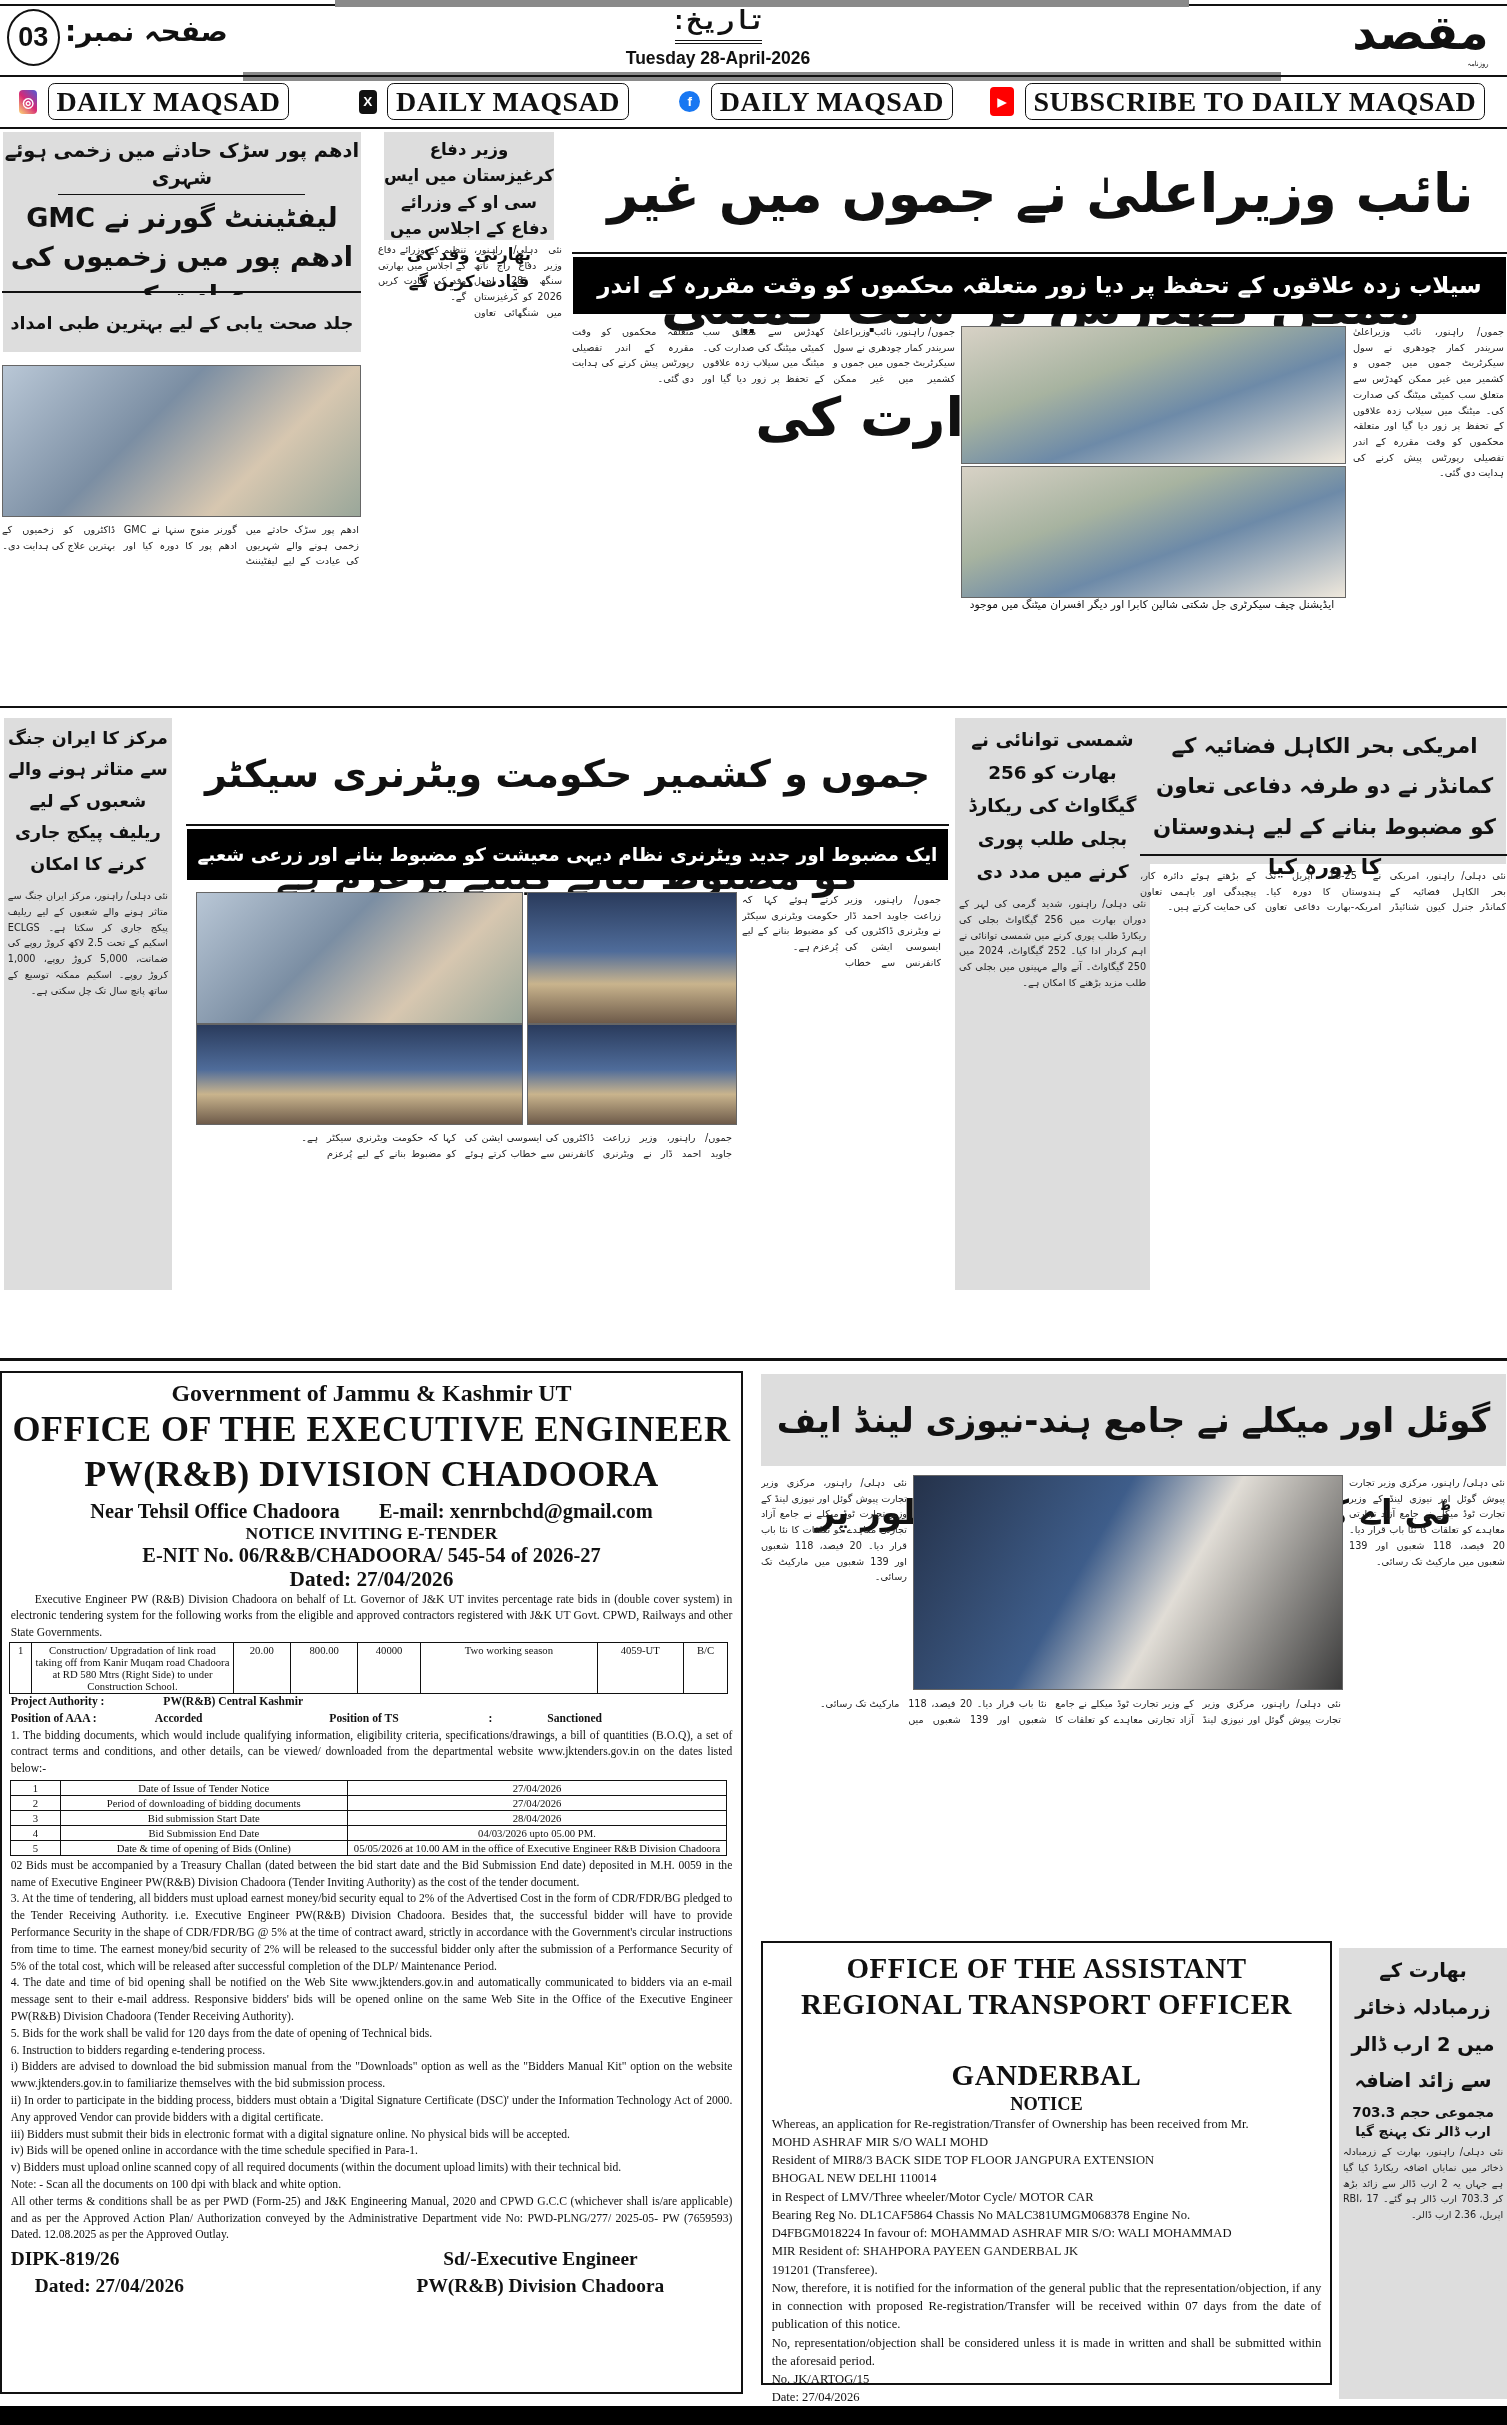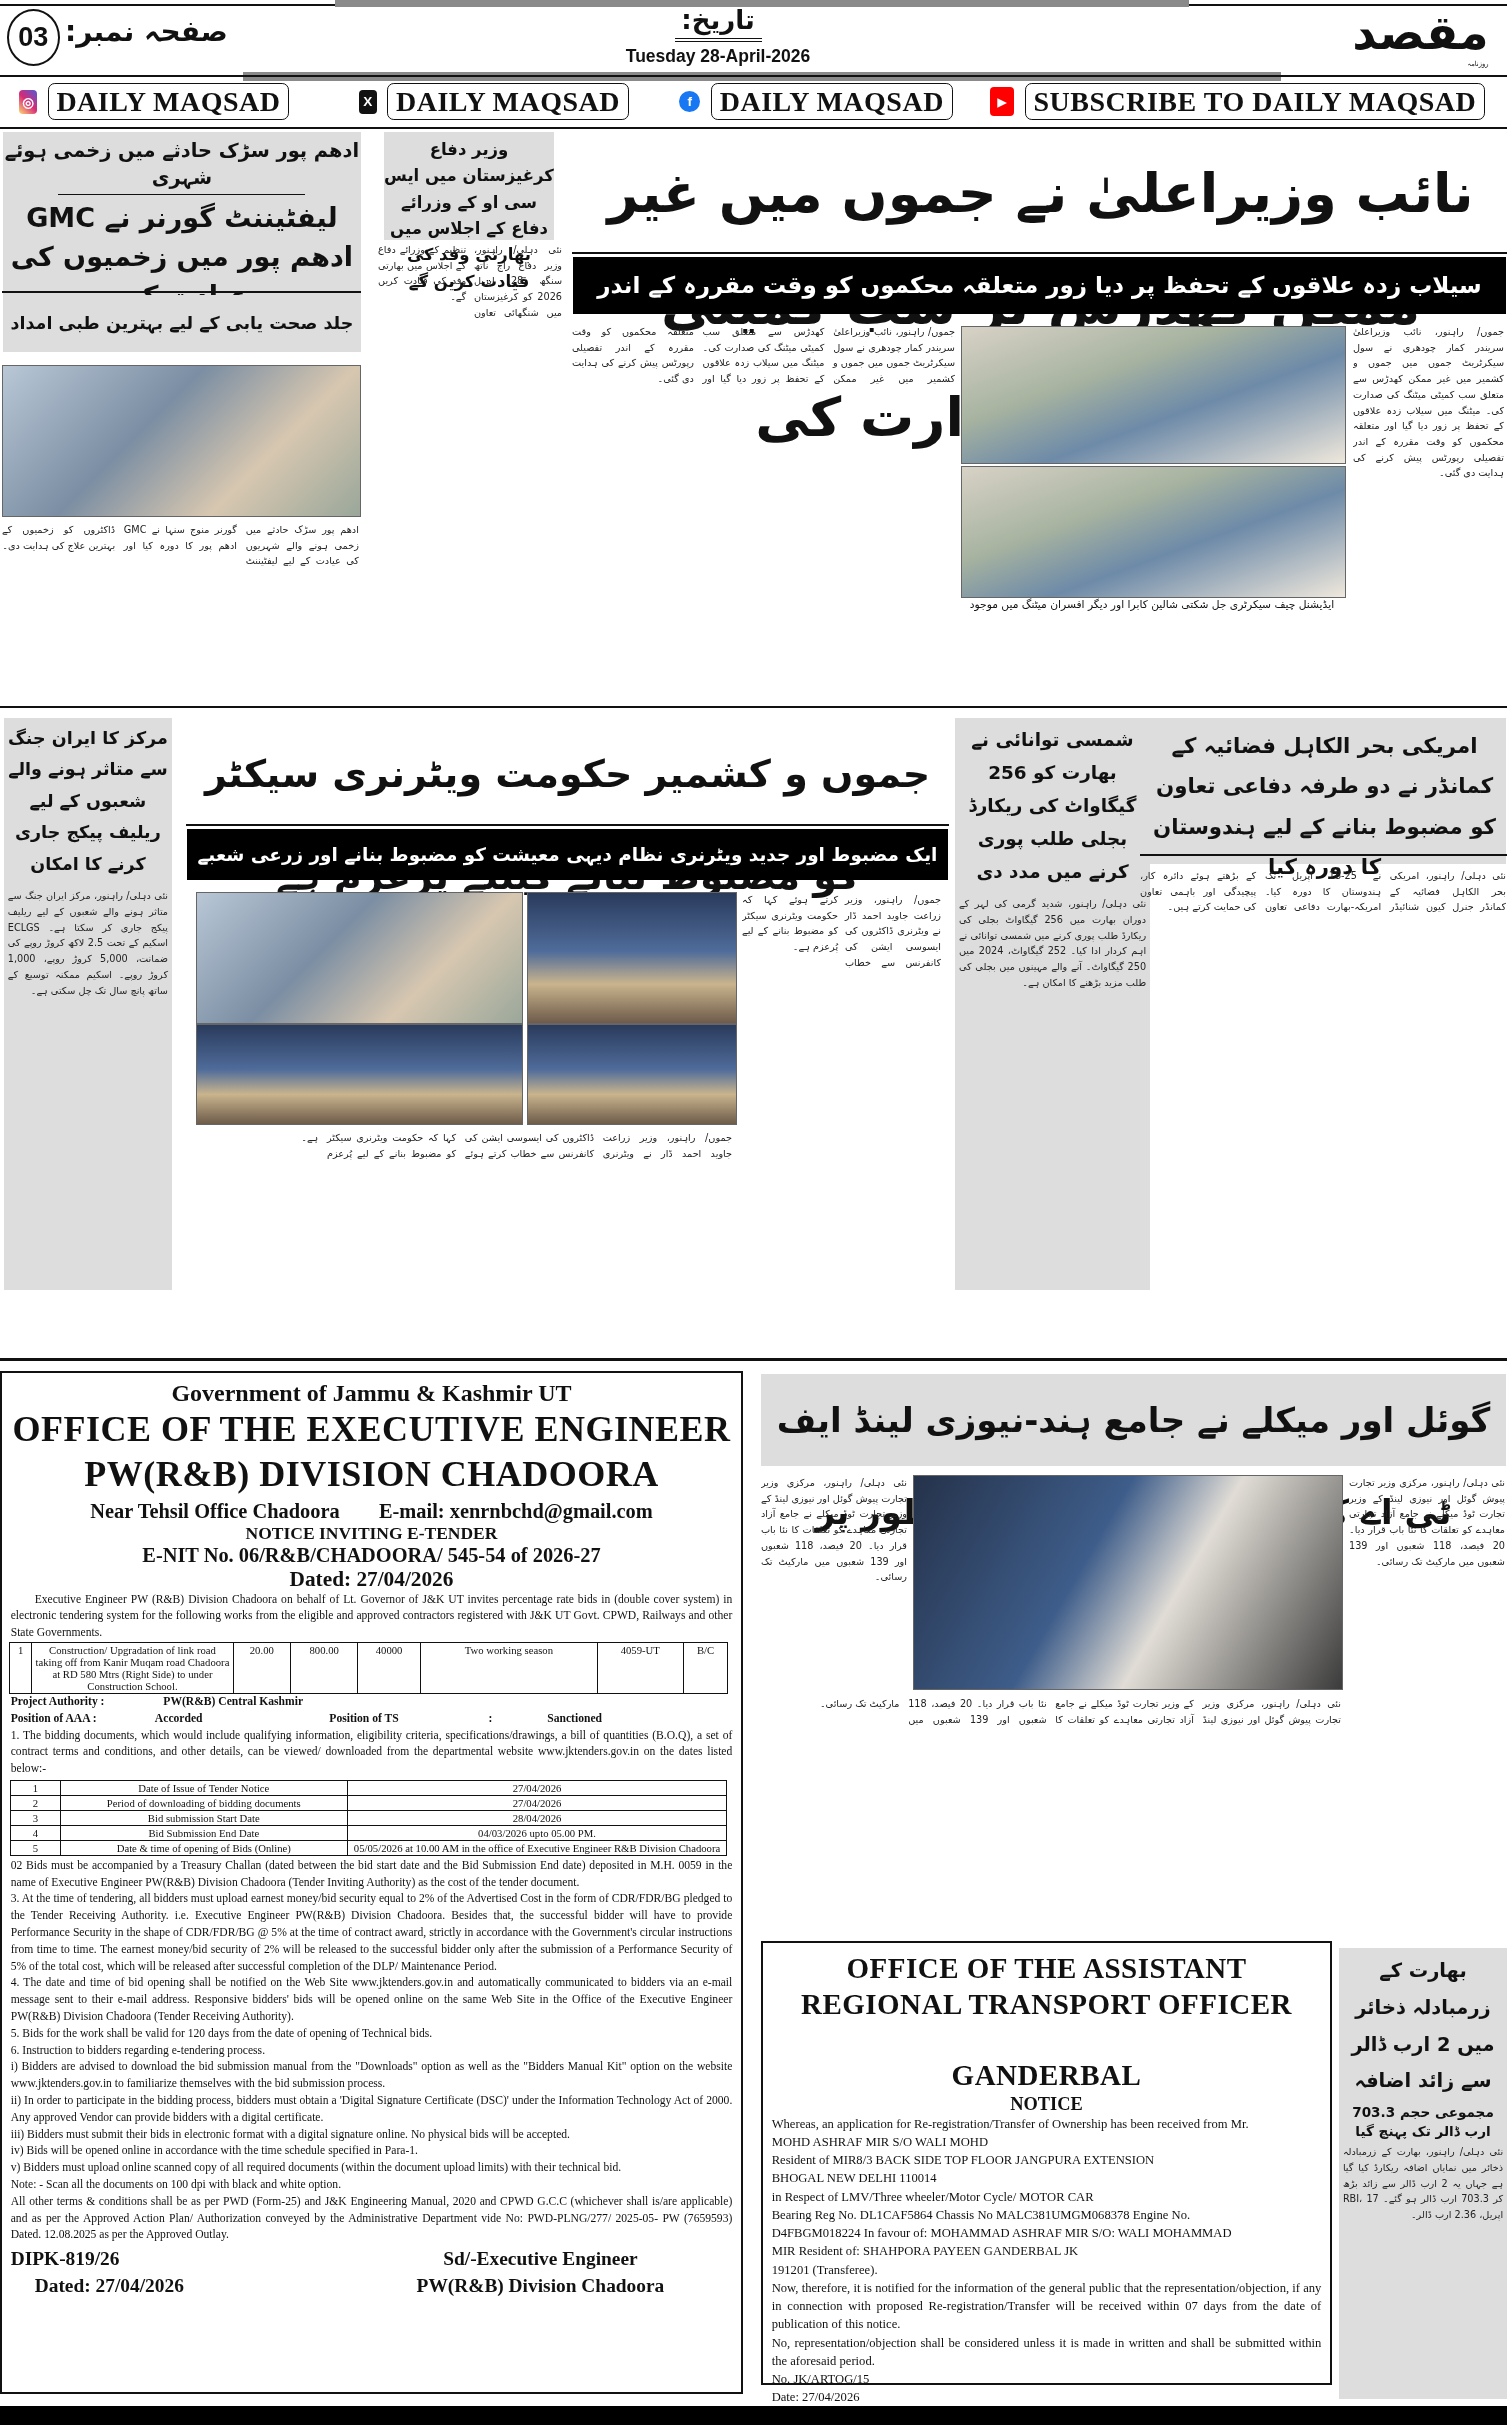--- a/index.html
+++ b/index.html
@@ -8,21 +8,21 @@
   .abs { position:absolute; }
   .rule { position:absolute; background:#111; }
   .grey-rule { position:absolute; background:#8a8a8a; }
   .urdu { direction:rtl; unicode-bidi:embed; font-family:"DejaVu Sans", sans-serif; }
   .center { text-align:center; }
   
   .pageno-circle { position:absolute; left:6.8px; top:8.7px; width:49px; height:53px; border:2.9px solid #111; border-radius:50%;
                    display:flex; align-items:center; justify-content:center; font:bold 27px "Liberation Sans", sans-serif; }
   .pageno-label { position:absolute; left:65px; top:14.6px; font-size:28px; font-weight:bold; }
   .date-block { position:absolute; left:621px; top:4.9px; width:194px; text-align:center; }
-  .date-block .urdu-label { font-size:26px; font-weight:bold; }
+  .date-block .urdu-label { font-size:26px; font-weight:bold;font-family:Liberation Mono, monospace; }
   .date-block .date-en { font:bold 17.5px "Liberation Sans", sans-serif; margin-top:3.9px; }
   .logo { position:absolute; right:19.4px; top:4.9px; font-size:47px; font-weight:bold; }
   .logo-sub { position:absolute; right:19.4px; top:60px; font-size:6.8px; }
   
   .social { position:absolute; top:82px; height:39px; display:flex; align-items:center; }
   .social .icon { width:17.5px; height:24px; border-radius:3.9px; display:flex; align-items:center; justify-content:center;
                   color:#fff; font:bold 13.6px "Liberation Sans", sans-serif; margin-right:10.7px; }
   .social .handle { border:1.5px double #111; border-radius:6.8px; padding:1.9px 7.8px; font:bold 28px "Liberation Serif", serif; letter-spacing:0.5px; }
   
   .head-xl { font-size:54px; font-weight:bold; line-height:1.15; }

